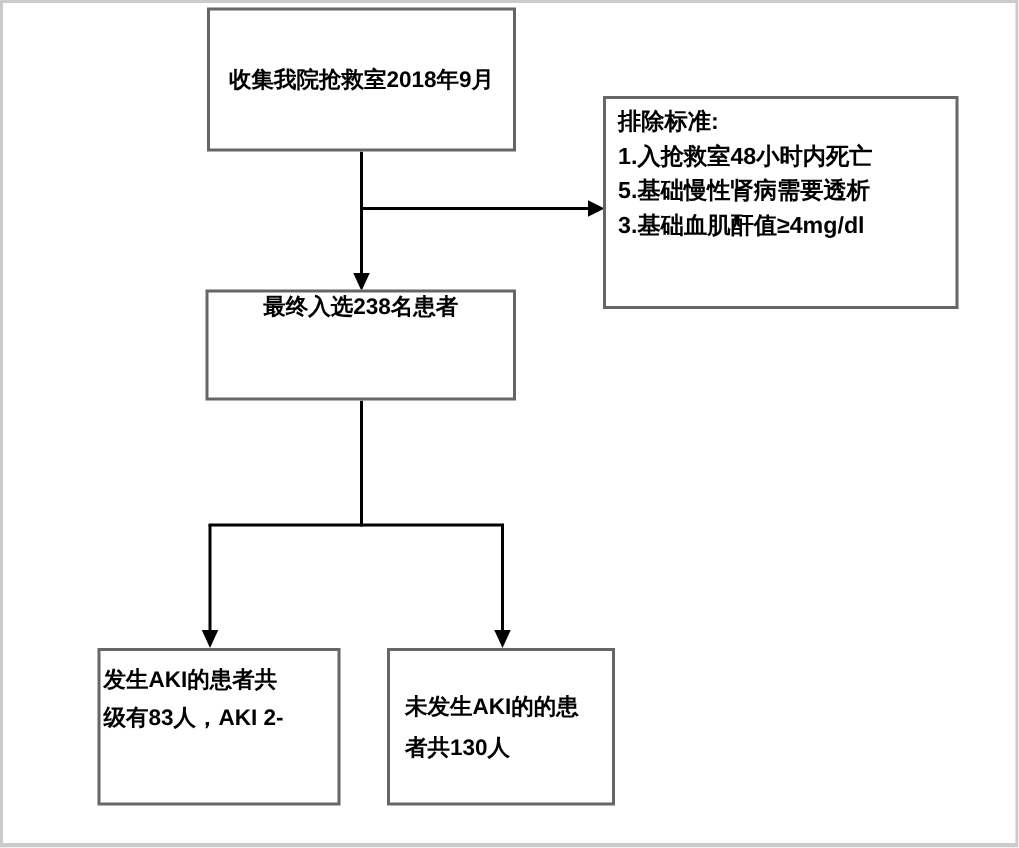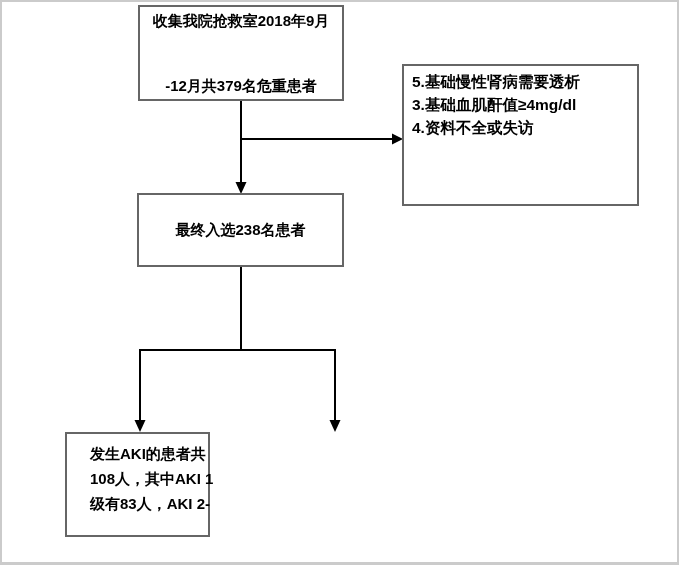--- a/index.html
+++ b/index.html
@@ -41,26 +41,26 @@
     text-align: center; line-height: 29px; gap: 36px;
   }
   .box-exclusion {
     left: 400px; top: 62px; width: 237px; height: 142px;
     padding: 4px 4px 0 8px;
     line-height: 23px;
     font-size: 15.5px;
   }
   .box-enrolled {
     left: 135px; top: 191px; width: 207px; height: 74px;
-    display: flex; justify-content: center; align-items: center;
+    display: flex; justify-content: center; align-items: flex-start;
     text-align: center;
   }
   .box-aki {
-    left: 63px; top: 430px; width: 145px; height: 105px;
-    padding: 7px 2px 0 23px;
+    left: 63px; top: 430px; width: 162px; height: 105px;
+    padding: 7px 2px 0 2px;
     line-height: 25px;
   }
   .box-noaki {
     left: 256px; top: 430px; width: 152px; height: 105px;
     padding: 0 4px 0 10px;
     display: flex; flex-direction: column; justify-content: center;
     line-height: 27px;
   }
   .txt-line { white-space: nowrap; }
 </style>
@@ -82,33 +82,36 @@
 
     <line x1="138" y1="348" x2="138" y2="421" stroke="#000000" stroke-width="2"></line>
     <polygon points="132.5,418 143.5,418 138,430" fill="#000000"></polygon>
 
     <line x1="333" y1="348" x2="333" y2="421" stroke="#000000" stroke-width="2"></line>
     <polygon points="327.5,418 338.5,418 333,430" fill="#000000"></polygon>
   </svg>
 
   <div class="box box-collect">
     <div class="txt-line">收集我院抢救室2018年9月</div>
-    <div class="txt-line">-12月共379名危重患者</div>
   </div>
 
   <div class="box box-exclusion">
+    <div class="txt-line">排除标准:</div>
+    <div class="txt-line">1.入抢救室48小时内死亡</div>
     <div class="txt-line">5.基础慢性肾病需要透析</div>
     <div class="txt-line">3.基础血肌酐值≥4mg/dl</div>
-    <div class="txt-line">4.资料不全或失访</div>
   </div>
 
   <div class="box box-enrolled">
     <div class="txt-line">最终入选238名患者</div>
   </div>
 
   <div class="box box-aki">
     <div class="txt-line">发生AKI的患者共</div>
-    <div class="txt-line">108人，其中AKI 1</div>
     <div class="txt-line">级有83人，AKI 2-</div>
   </div>
 
+  <div class="box box-noaki">
+    <div class="txt-line">未发生AKI的的患</div>
+    <div class="txt-line">者共130人</div>
+  </div>
 
 </div>
 
 </body></html>

